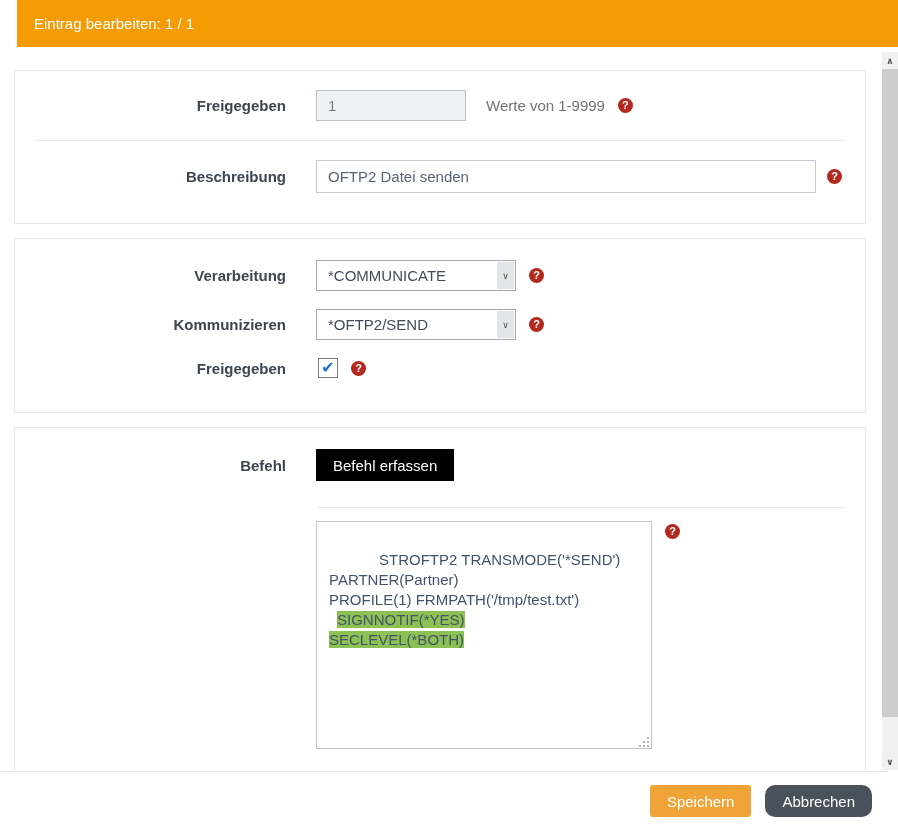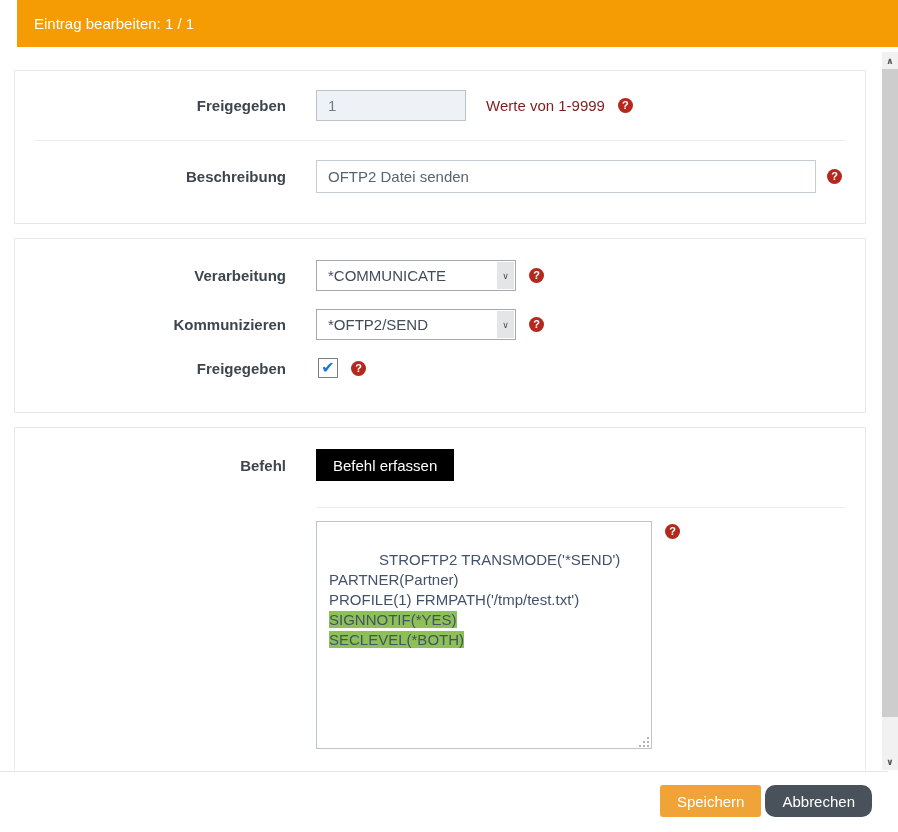--- a/index.html
+++ b/index.html
@@ -35,21 +35,21 @@
   hr.sep-inset { border:none; border-top:1px solid #e8eaed; margin:26px 0 0 282px; }
   
   .input {
     box-sizing:border-box; border:1px solid #c5ccd3; background:#fff;
     font-family:inherit; font-size:15px; color:#5a636f; padding:0 11px;
   }
   .input-seq {
     width:150px; height:31px; background:#eef1f6; border-color:#bac2ca; color:#737d88;
   }
   .input-desc { width:500px; height:33px; }
-  .hint { margin-left:20px; font-size:15px; color:#7f1d1d; white-space:nowrap; }
+  .hint { margin-left:20px; font-size:15px; color:#737373; white-space:nowrap; }
   
   .help {
     width:15px; height:15px; border-radius:50%; flex-shrink:0;
     background:#b5281d; color:#fff; font-size:11px; font-weight:bold;
     display:inline-flex; align-items:center; justify-content:center;
     margin-left:13px; cursor:pointer; line-height:1;
   }
   
   .select {
     position:relative; width:200px; height:31px; box-sizing:border-box;
@@ -74,21 +74,21 @@
     font-size:15px; height:32px; padding:0 17px; cursor:pointer;
   }
   .btn-capture { background:#000000; border-radius:0; }
   
   .command-box {
     position:relative; width:336px; height:228px; box-sizing:border-box;
     border:1px solid #bcc5cc; background:#fff; overflow:hidden;
     padding:8px 12px; font-size:15px; line-height:20px; color:#42526b;
     white-space:pre-wrap; word-wrap:break-word;
   }
-  .command-box .hl { background:#8dc153; }
+  .command-box .hl { background:#8dc153;margin-left:8px; }
   .resize-grip { position:absolute; right:2px; bottom:2px; width:9px; height:9px; }
   .resize-grip i {
     position:absolute; width:2px; height:2px; background:#b4b4b4;
   }
   .resize-grip i:nth-child(1){ right:0; top:0; }
   .resize-grip i:nth-child(2){ right:0; top:4px; }
   .resize-grip i:nth-child(3){ right:4px; top:4px; }
   .resize-grip i:nth-child(4){ right:0; top:8px; }
   .resize-grip i:nth-child(5){ right:4px; top:8px; }
   .resize-grip i:nth-child(6){ right:8px; top:8px; }
@@ -102,21 +102,21 @@
     color:#555; font-size:9px; font-weight:bold; cursor:pointer;
   }
   .sb-up { top:0; }
   .sb-down { bottom:0; }
   .sb-thumb { position:absolute; left:0; top:17px; width:16px; height:648px; background:#cdcdcd; }
   
   .dlg-footer {
     position:absolute; left:0; top:771px; width:888px; height:61px; box-sizing:border-box;
     background:#fff; border-top:1px solid #e7e7e7;
     display:flex; justify-content:flex-end; align-items:flex-start;
-    padding:13px 16px 0 0; gap:4px;
+    padding:13px 16px 0 0; gap:14px;
   }
   .btn-save { background:#f0a437; border-radius:3px; }
   .btn-cancel { background:#49525b; border-radius:10px; }
 </style>
 </head>
 <body>
 
 <div>
 
   <div class="dlg-header">

